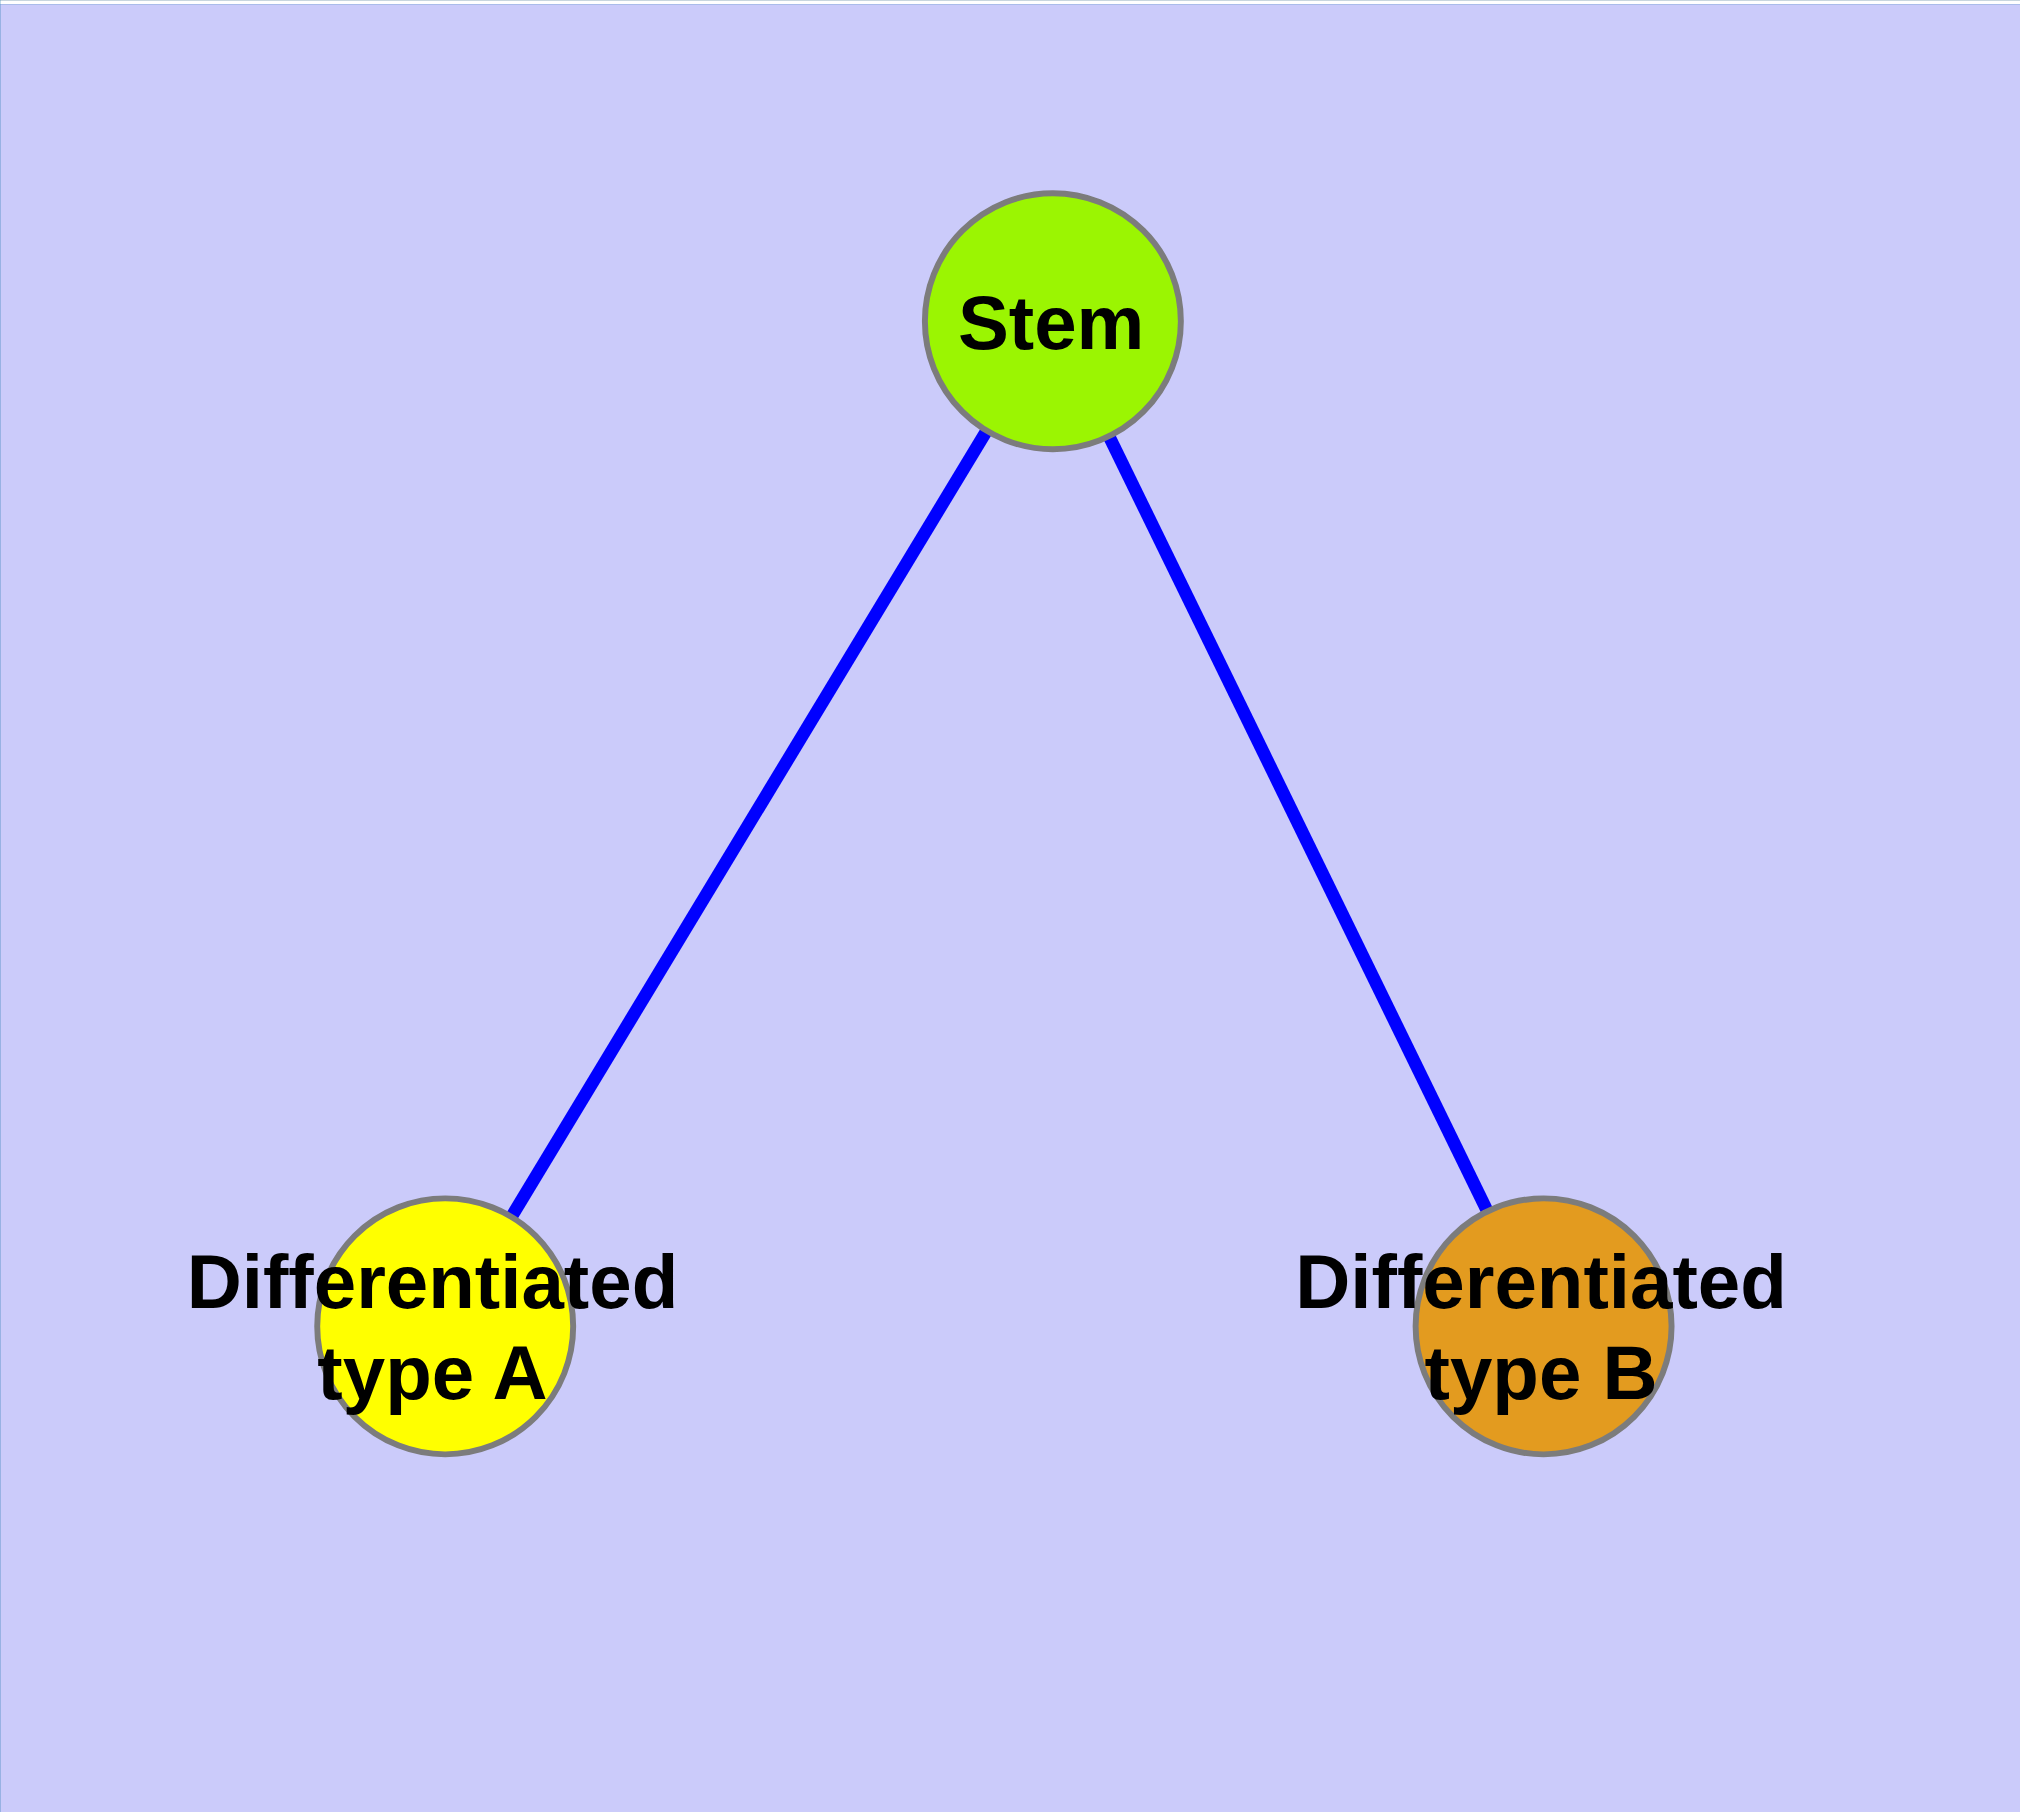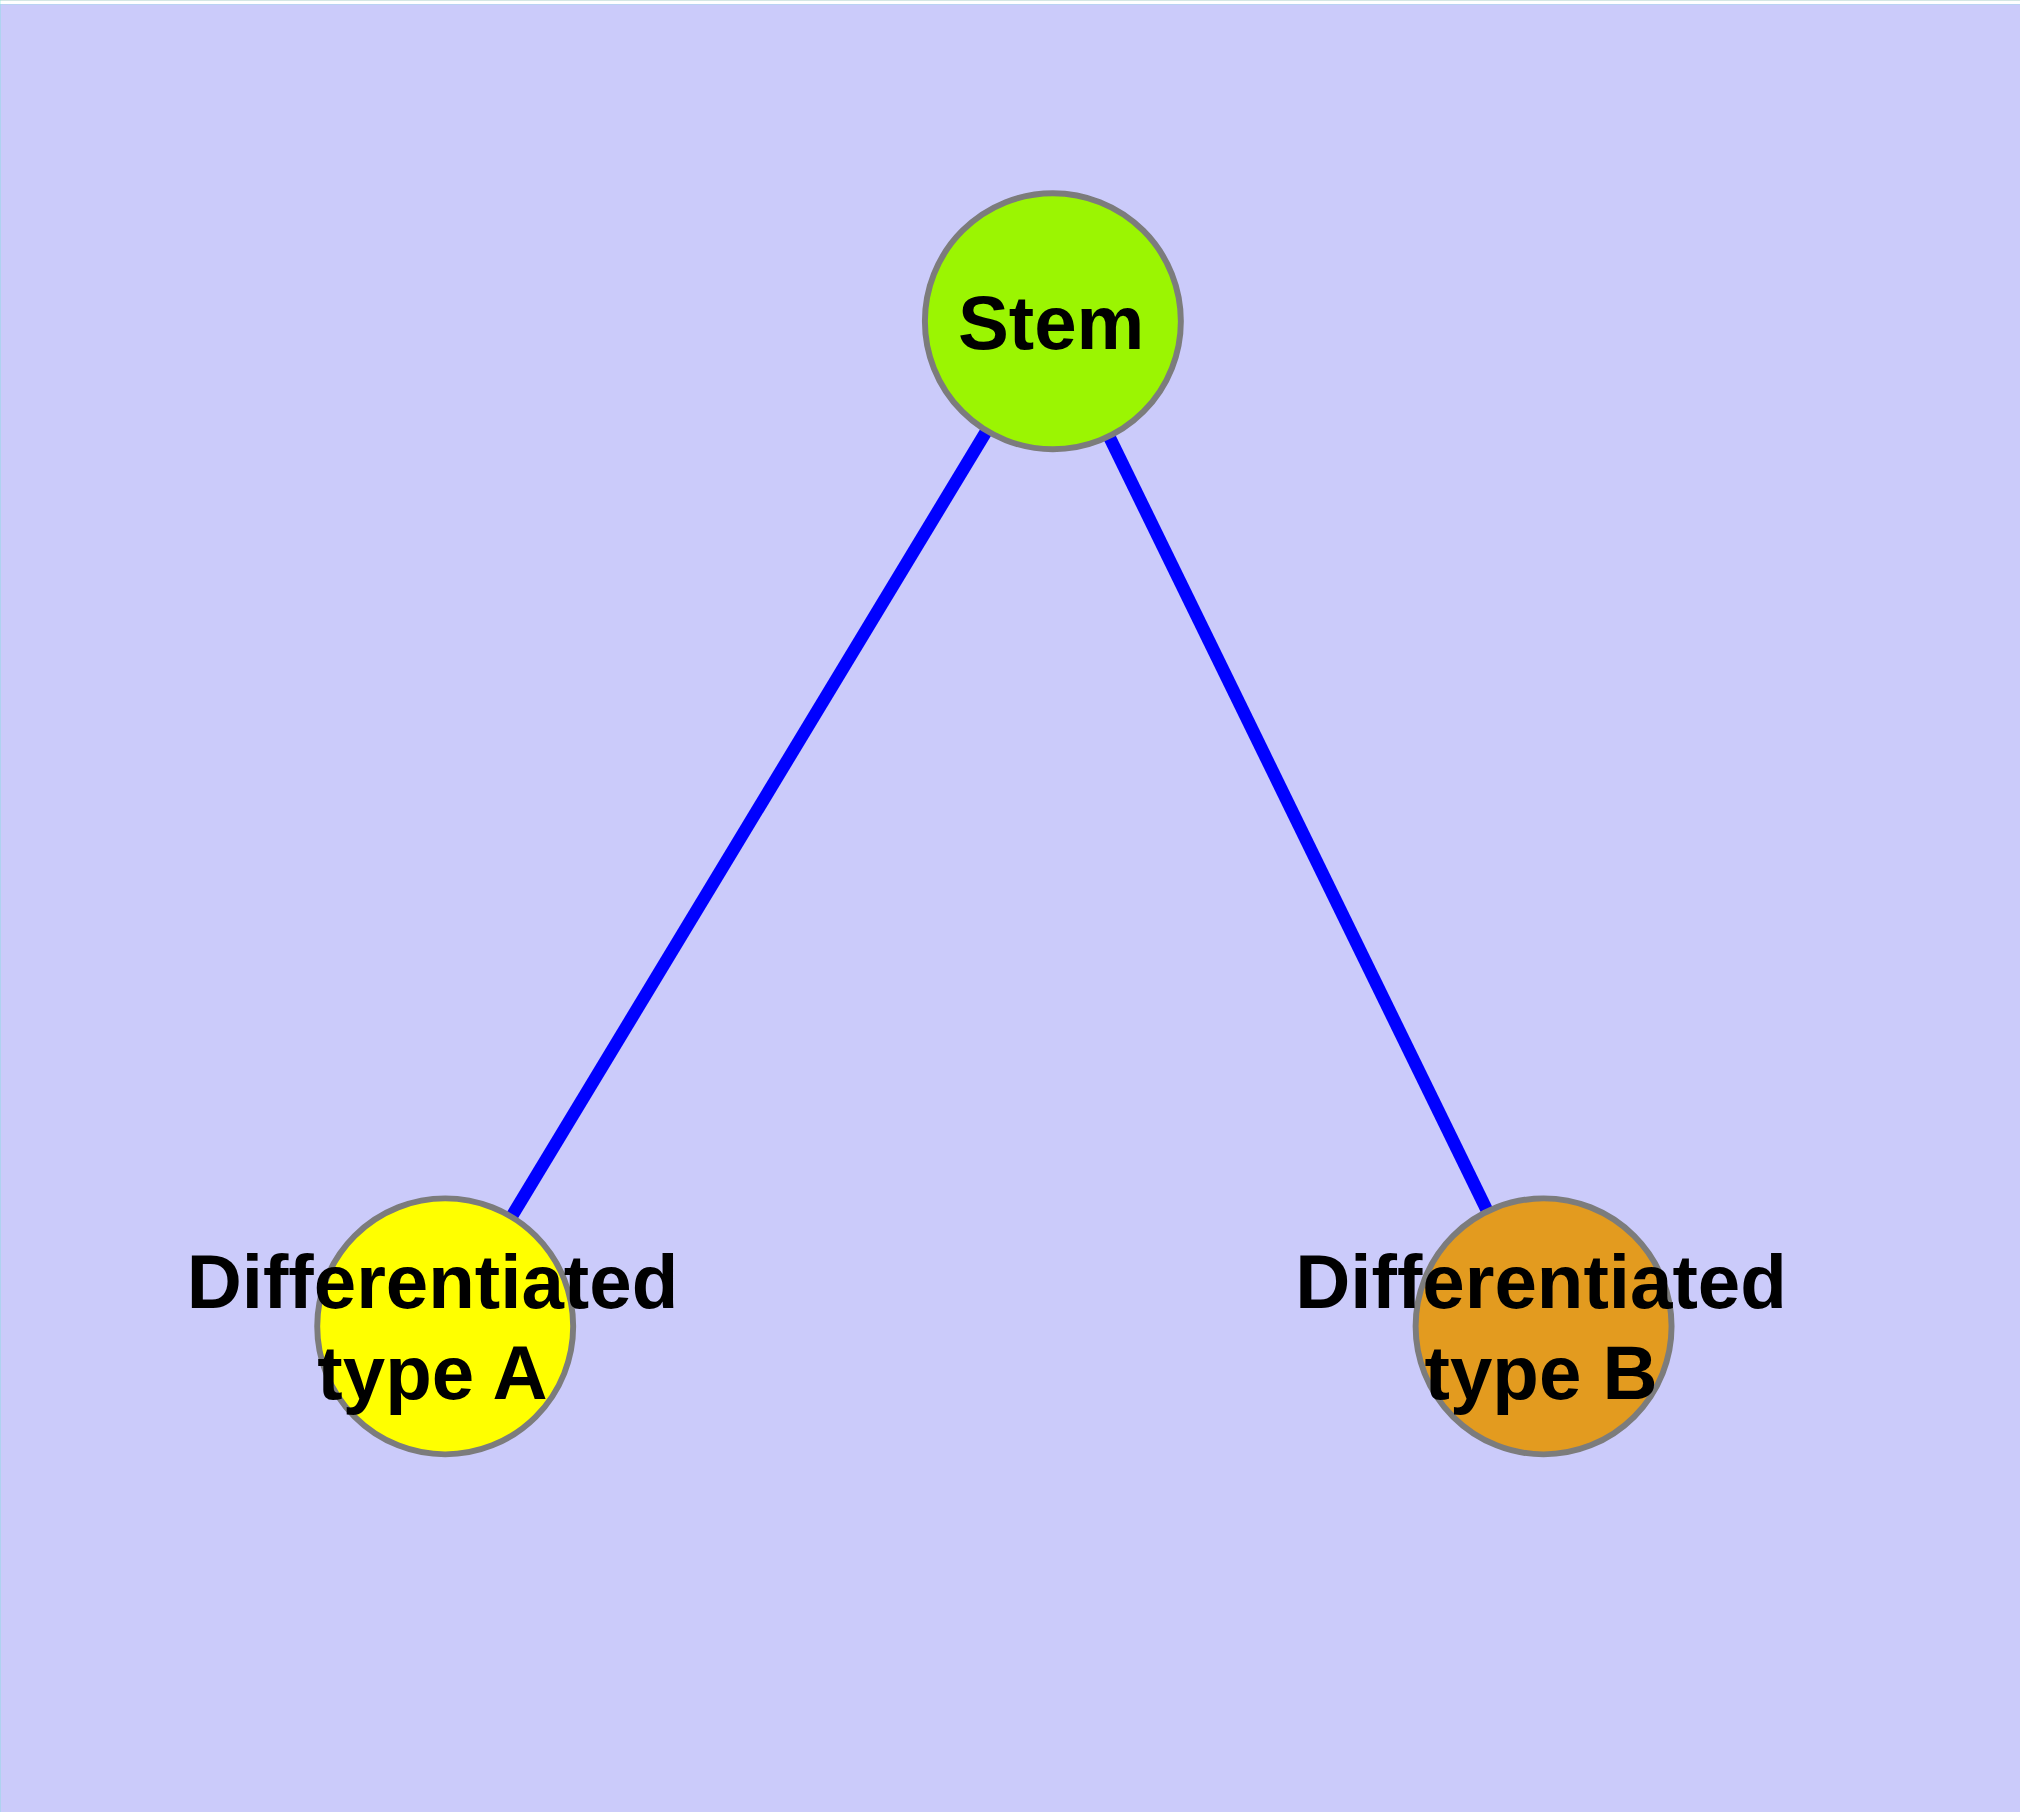--- a/index.html
+++ b/index.html
@@ -4,21 +4,21 @@
 <style>
   html, body {
     margin: 0;
     padding: 0;
     background: #ffffff;
   }
   .frame {
     position: relative;
     width: 2021px;
     height: 1812px;
-    background: #5eead4;
+    background: #0369a1;
     overflow: hidden;
     font-family: "Liberation Sans", "DejaVu Sans", sans-serif;
   }
   svg.graph {
     display: block;
     width: 2021px;
     height: 1812px;
   }
   .edge-line {
     stroke-width: 15;

